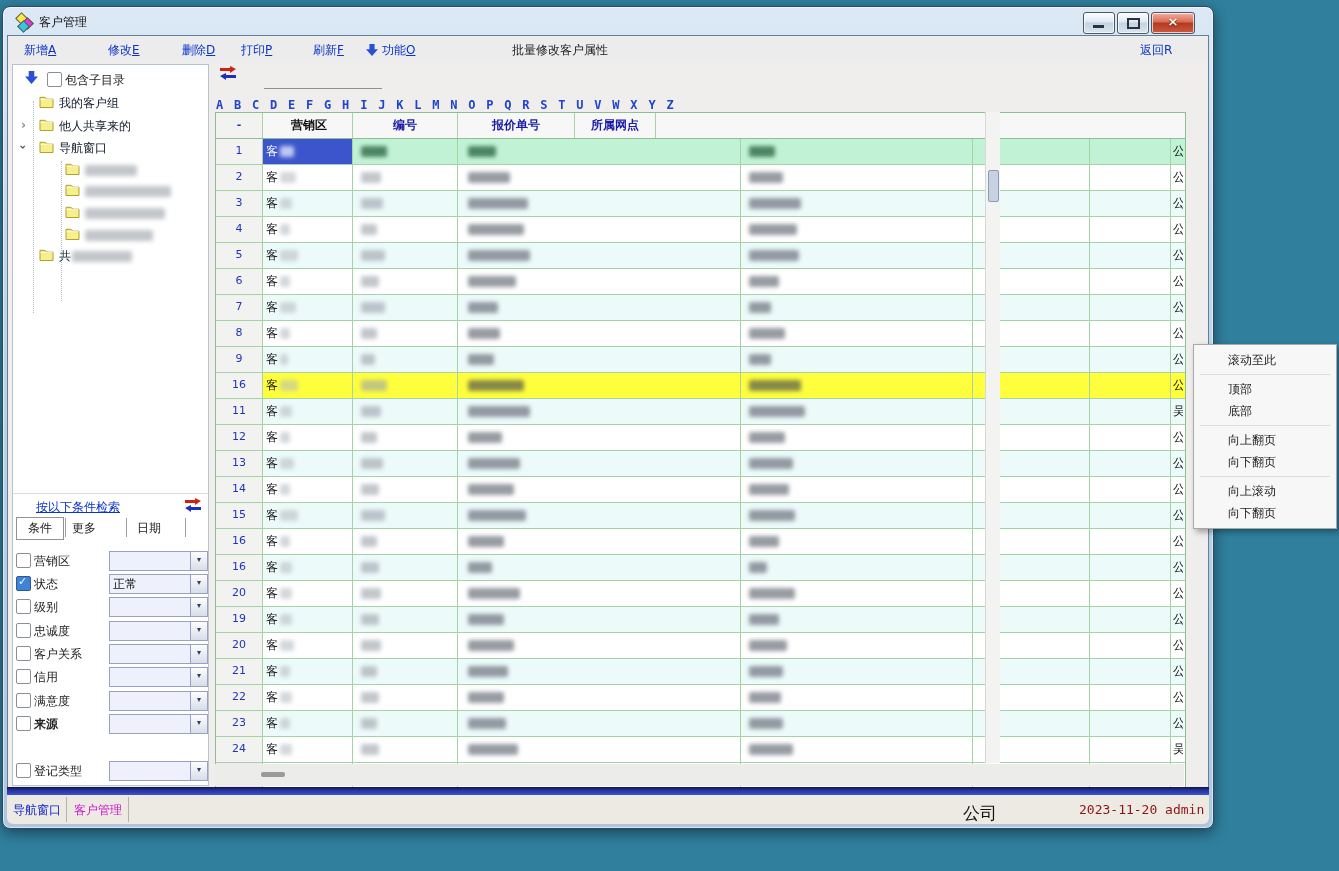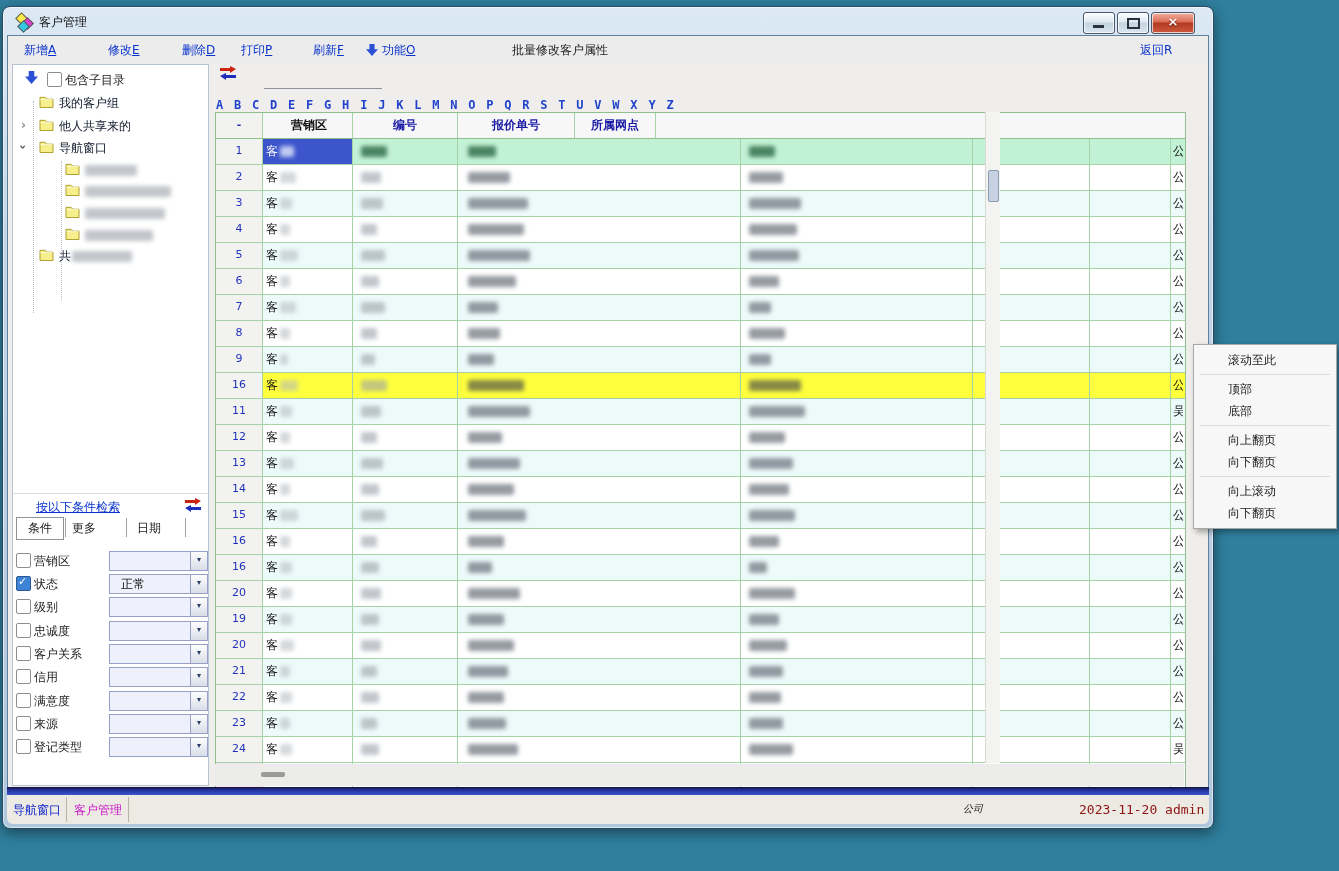--- a/index.html
+++ b/index.html
@@ -79,21 +79,21 @@
   .ftab.t2{left:59px;} .ftab.t3{left:124px;}
   .ftab-sep{position:absolute;top:1px;height:19px;border-left:1px solid #9aa0a5;}
   .fs1{left:52px;} .fs2{left:113px;} .fs3{left:172px;}
   .frow{position:absolute;left:0;width:100%;height:19px;}
   .frow .cb{left:3px;top:2px;}
   .cb.checked{background:#3f83d6;border-color:#2a5a96;}
   .cb.checked:after{content:'✓';position:absolute;left:1px;top:-2px;color:#fff;font-size:11px;}
   .frow .flabel{position:absolute;left:21px;top:2px;color:#222;}
   .frow .combo{position:absolute;left:96px;top:0;width:81px;height:18px;background:#eef0fb;
     border:1px solid #98a0c8;}
-  .frow .combo .cval{position:absolute;left:3px;top:1px;color:#111;margin-left:8px;}
+  .frow .combo .cval{position:absolute;left:3px;top:1px;color:#111;}
   .frow .cbtn{position:absolute;left:177px;top:0;width:16px;height:18px;border:1px solid #98a0c8;
     background:linear-gradient(180deg,#fdfdfd,#d8dde8);text-align:center;line-height:16px;
     font-size:8px;color:#2c3e66;cursor:pointer;}
 
   
   .r-swap{position:absolute;left:212px;top:31px;}
   .r-underline{position:absolute;left:256px;top:52px;width:118px;border-bottom:1px solid #8d9298;}
   .alphabet{position:absolute;left:208px;top:62px;width:458px;display:flex;justify-content:space-between;
     color:#2244cc;font-family:"DejaVu Sans Mono",monospace;font-size:12px;font-weight:bold;}
   .alphabet span{cursor:pointer;}
@@ -139,21 +139,21 @@
   
   .navstrip{position:absolute;left:4px;right:4px;top:780px;height:8px;
     background:linear-gradient(180deg,#14143c 0%,#23329e 40%,#3c55cc 100%);}
   .statusbar{position:absolute;left:4px;right:4px;top:788px;height:29px;background:#edeae3;
     border-radius:0 0 6px 6px;}
   .sb-tab{position:absolute;top:7px;cursor:pointer;}
   .sb-nav{left:6px;color:#0a1ecc;}
   .sb-cur{left:67px;color:#cc14cc;}
   .sb-sep{position:absolute;top:2px;height:25px;border-left:1px solid #b6b2aa;}
   .ss1{left:59px;} .ss2{left:121px;}
-  .sb-company{position:absolute;left:956px;top:7px;color:#111;font-size:10px;font-style:italic;}
+  .sb-company{position:absolute;left:956px;top:7px;color:#111;font-size:17px;}
   .sb-date{position:absolute;left:1072px;top:7px;color:#8e1414;
     font-family:"DejaVu Sans Mono",monospace;font-size:13px;}
 
   
   .ctxmenu{position:absolute;left:1193px;top:344px;width:142px;background:#f7f7f7;
     border:1px solid #a7a7a7;box-shadow:3px 3px 6px rgba(0,0,0,.35);padding:4px 0;z-index:50;}
   .mitem{height:22px;line-height:22px;padding-left:34px;color:#1c1c1c;cursor:pointer;}
   .msep{border-top:1px solid #dcdcdc;margin:3px 6px;}
 </style>
 </head>
@@ -361,29 +361,29 @@
     <span class="cbtn">▾</span>
   </div>
           <div class="frow" style="top: 626px;">
     <span class="cb"></span>
     <span class="flabel">满意度</span>
     <span class="combo">
               <span class="cval"></span>
             </span>
     <span class="cbtn">▾</span>
   </div>
-          <div class="frow" style="top: 649px;">
+          <div class="frow" style="top: 649px; font-weight: bold;">
     <span class="cb"></span>
     <span class="flabel">来源</span>
     <span class="combo">
               <span class="cval"></span>
             </span>
     <span class="cbtn">▾</span>
   </div>
-          <div class="frow" style="top: 672px; padding-left: 48px;">
+          <div class="frow" style="top: 696px; padding-left: 48px;">
     <span class="cb"></span>
     <span class="flabel">登记类型</span>
     <span class="combo">
               <span class="cval"></span>
             </span>
     <span class="cbtn">▾</span>
   </div>
         </div>
     </div>
 

